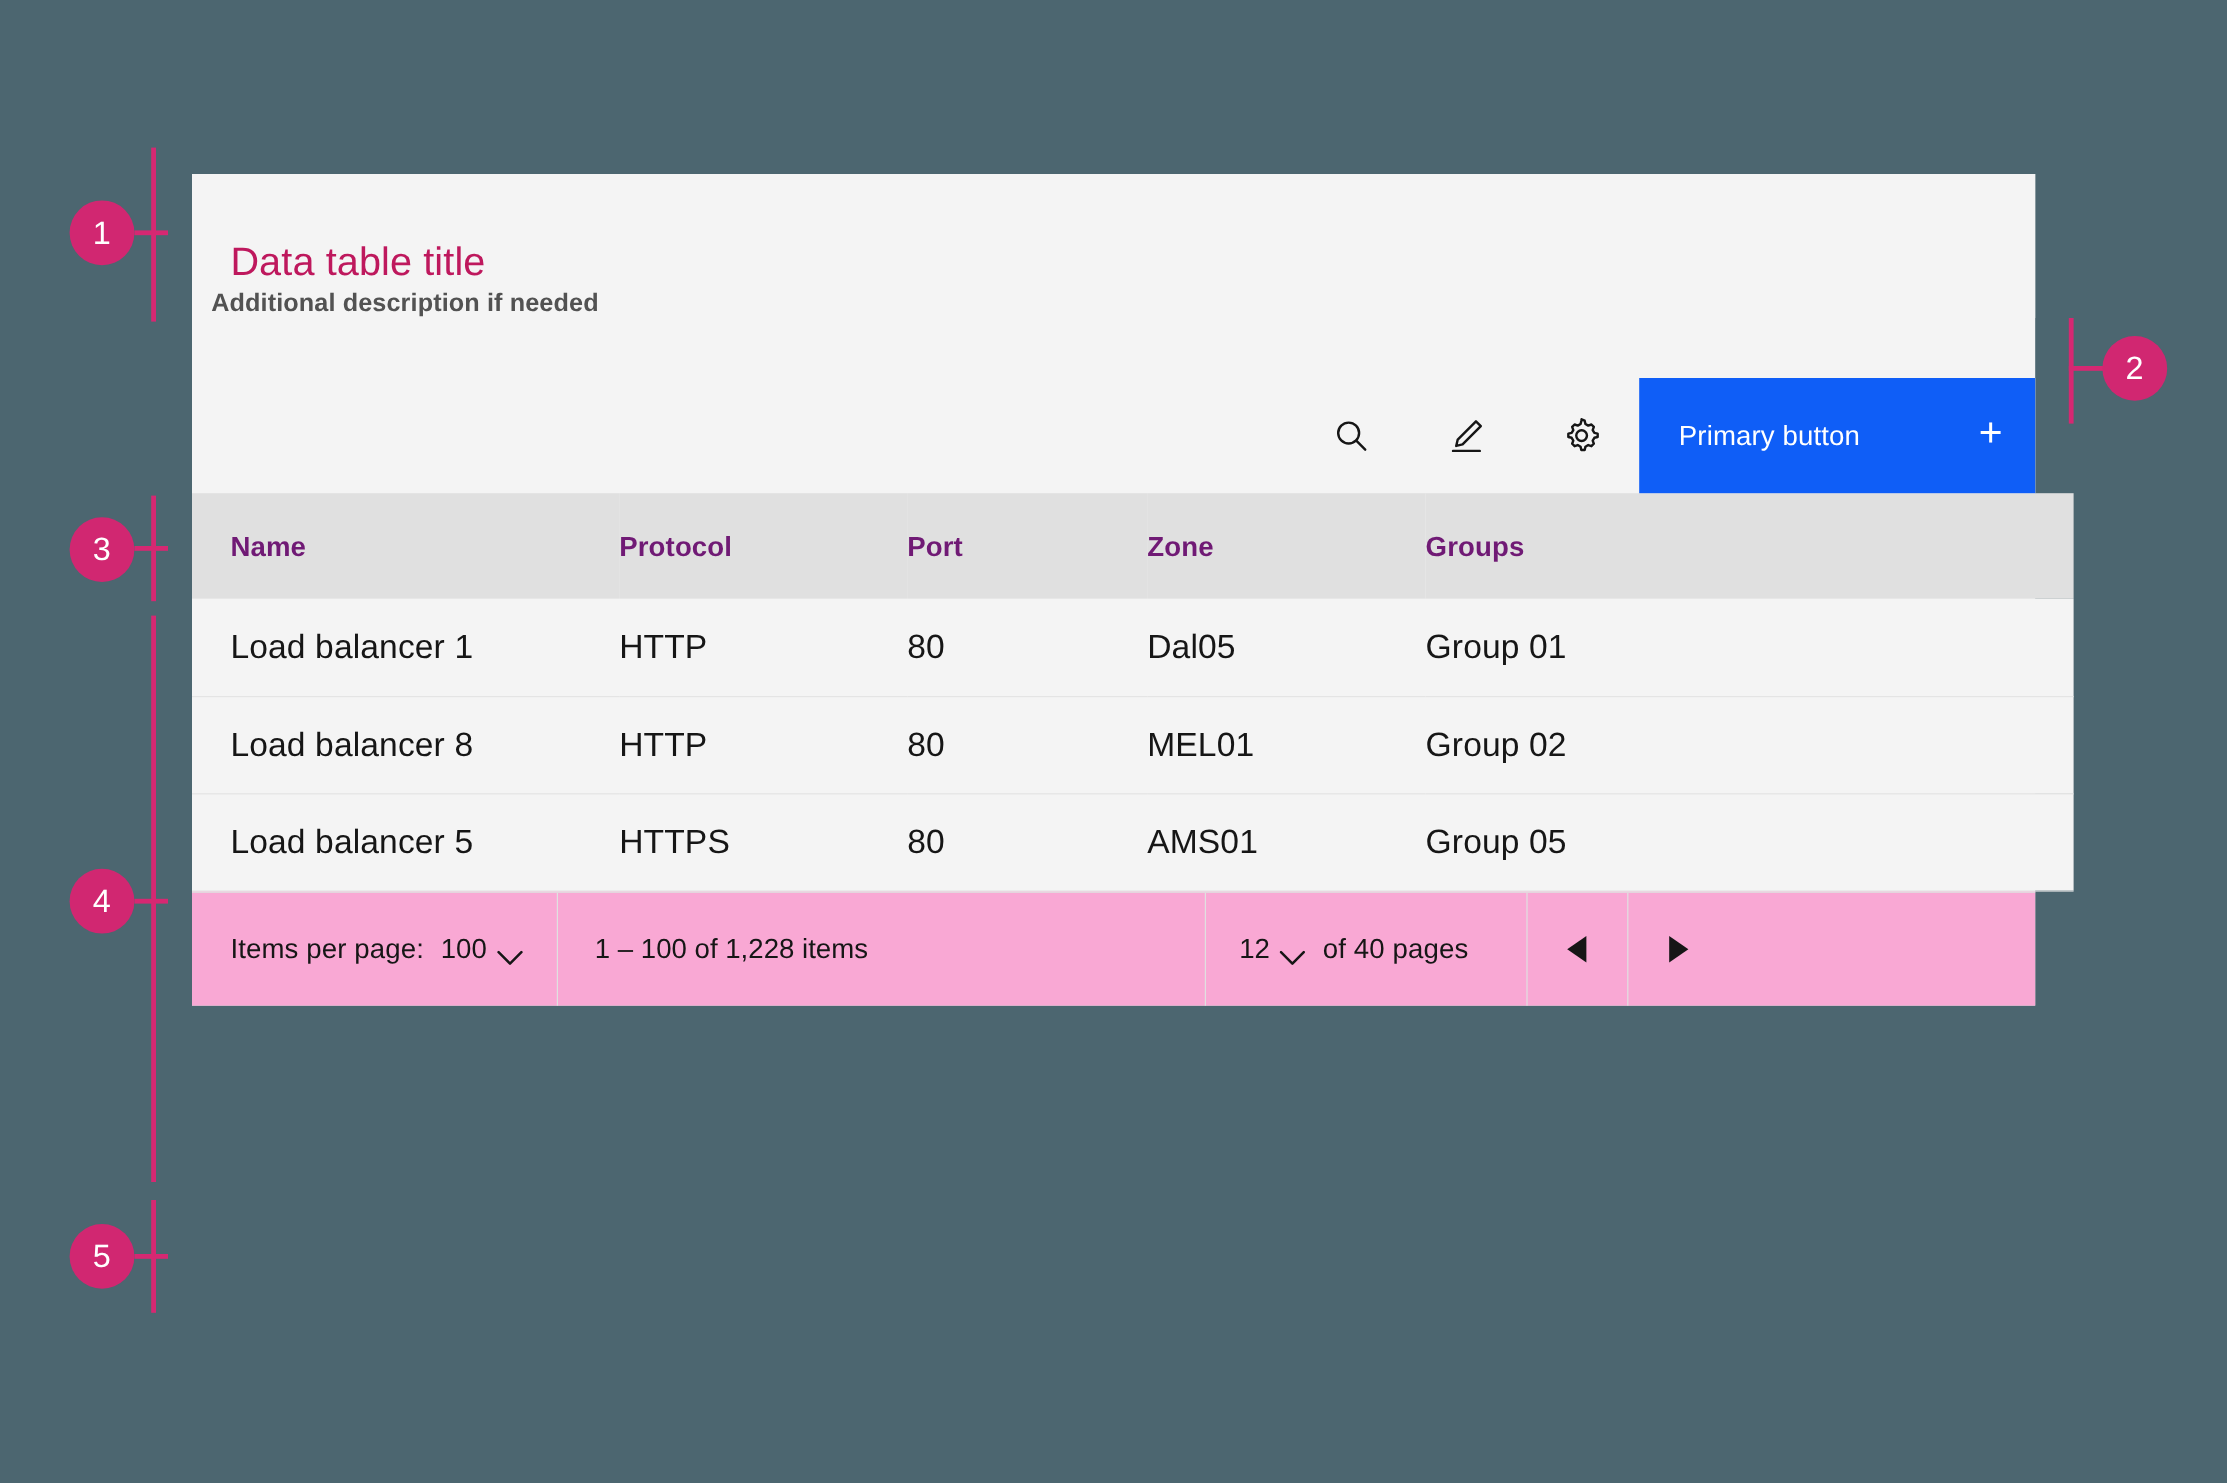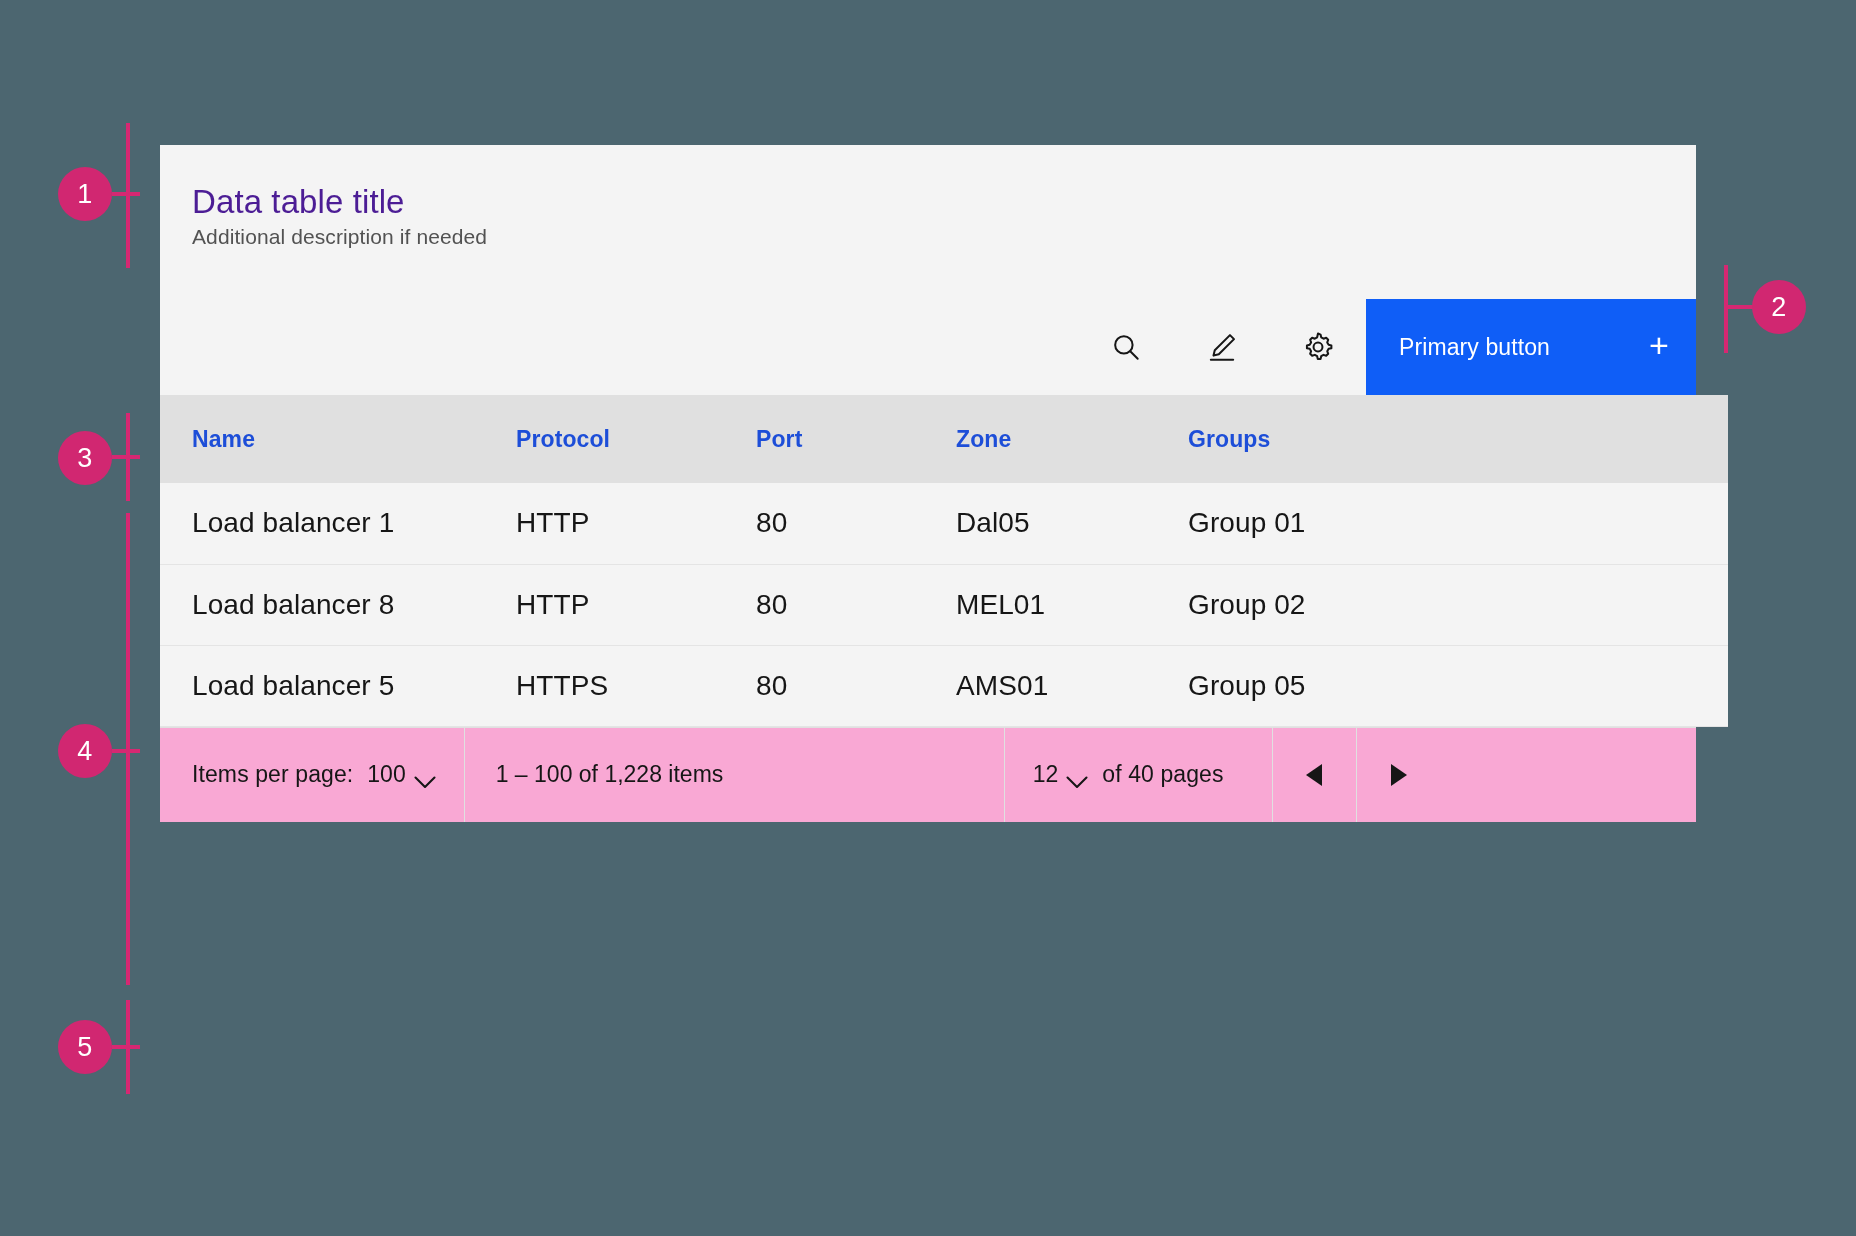--- a/index.html
+++ b/index.html
@@ -50,30 +50,30 @@
     width: 1536px;
     background: #f4f4f4;
   }
 
   .table-head-block {
     background: #f4f4f4;
     padding: 38px 0 0 0;
   }
   .title {
     font-size: 33px;
-    color: #4c1d95;
+    color: #be185d;
     font-weight: 400;
-    margin: 0 0 4px 32px;
+    margin: 16px 0 4px 32px;
     letter-spacing: 0.1px;
   }
   .subtitle {
     font-size: 21px;
     color: #525252;
-    font-weight: 400;
-    margin: 0 0 0 32px;
+    font-weight: 700;
+    margin: 0 0 0 16px;
     letter-spacing: 0.1px;
   }
 
   
   .toolbar {
     height: 96px;
     display: flex;
     align-items: stretch;
     justify-content: flex-end;
     margin-top: 50px;
@@ -120,21 +120,21 @@
     table-layout: fixed;
   }
   table.dt thead tr {
     background: #e0e0e0;
     height: 88px;
   }
   table.dt thead th {
     text-align: left;
     font-size: 23px;
     font-weight: bold;
-    color: #1d4ed8;
+    color: #701a75;
     padding: 0;
     letter-spacing: 0.1px;
   }
   table.dt tbody tr {
     background: #f4f4f4;
     height: 81px;
     border-bottom: 1px solid #e4e4e4;
   }
   table.dt tbody td {
     font-size: 28px;

